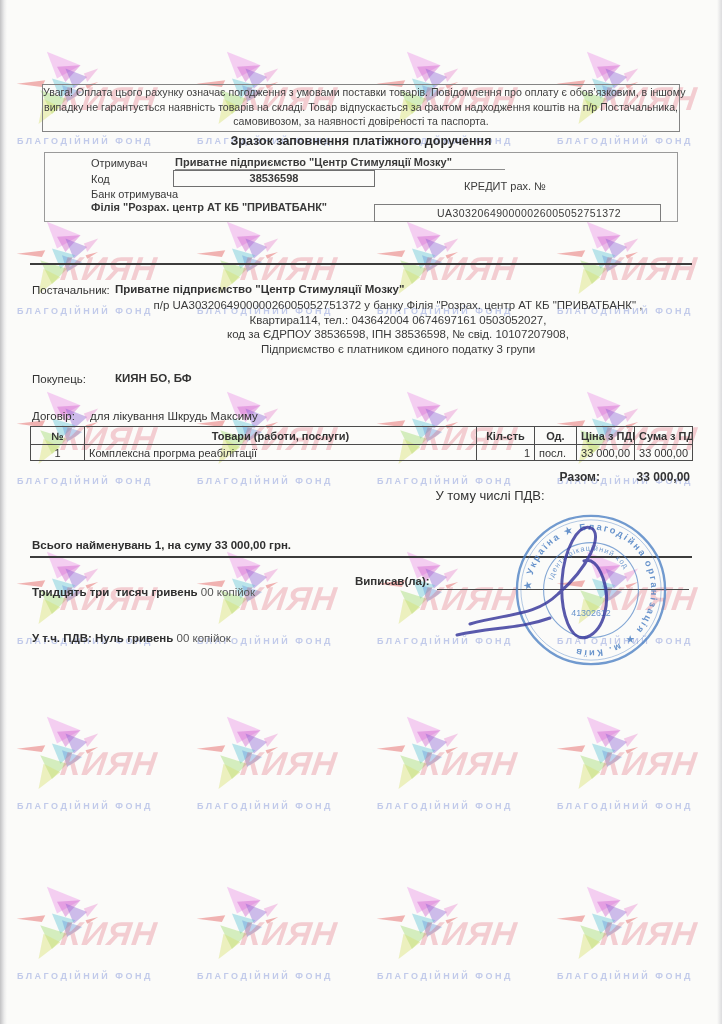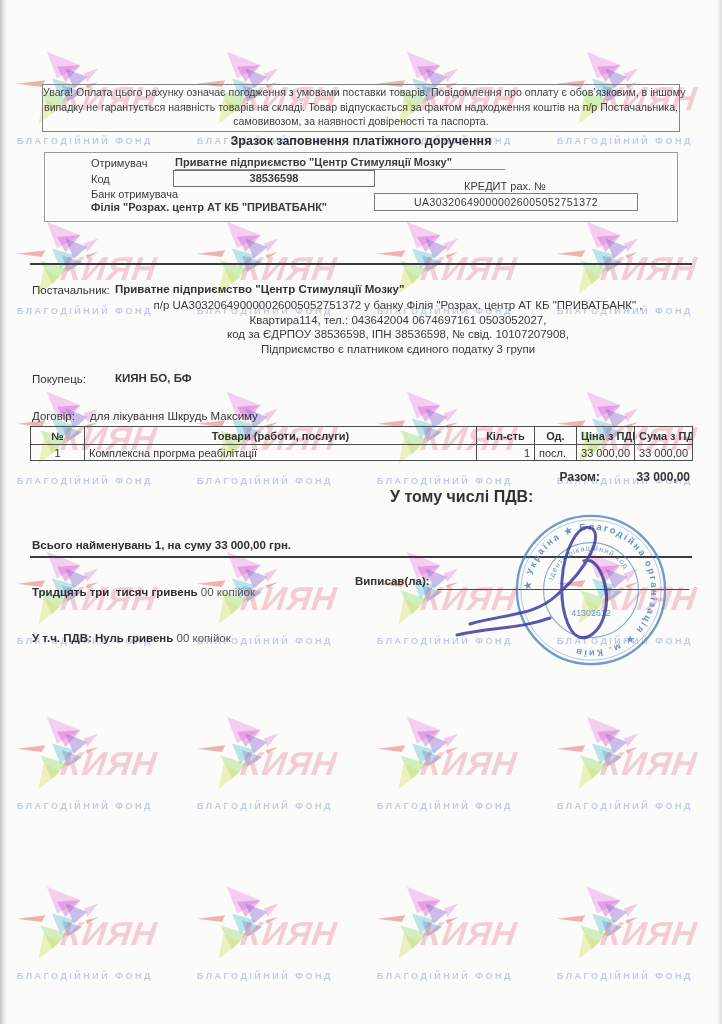--- a/index.html
+++ b/index.html
@@ -33,41 +33,41 @@
   .po-box{left:44px;top:152px;width:632px;height:68px;border:1px solid #9a9a9a;font-size:11px;color:#3a3a3a;}
   .po-box .abs{white-space:nowrap;}
   .po-recipient-label{left:46px;top:4px;}
   .po-recipient-value{left:130px;top:3px;font-weight:bold;width:330px;border-bottom:1px solid #8e8e8e;padding-bottom:1px;}
   .po-code-label{left:46px;top:20px;}
   .po-code-box{left:128px;top:17px;width:200px;height:15px;border:1px solid #6f6f6f;
     text-align:center;font-weight:bold;line-height:15px;}
   .po-bank-label{left:46px;top:35px;}
   .po-credit-label{left:330px;top:27px;width:260px;text-align:center;}
   .po-filia-value{left:46px;top:48px;font-weight:bold;}
-  .po-iban-box{left:329px;top:40px;width:262px;height:16px;border:1px solid #7d7d7d;
-    text-align:center;font-size:10.5px;line-height:16px;letter-spacing:0.4px;}
+  .po-iban-box{left:329px;top:51px;width:262px;height:16px;border:1px solid #7d7d7d;
+    text-align:center;font-size:10.5px;line-height:16px;letter-spacing:0.4px;padding-left:23px;}
   .doc-title{left:0;top:236px;width:100%;text-align:center;font-size:15px;font-weight:bold;color:#2b2b2b;}
   .rule1{left:30px;top:263px;width:662px;height:2px;background:#3c3c3c;}
   .rule2{left:30px;top:556px;width:662px;height:1.5px;background:#3c3c3c;}
   .supplier-label{left:32px;top:284px;font-size:11.5px;}
   .supplier-name{left:115px;top:283px;font-size:11.5px;font-weight:bold;}
   .supplier-lines{left:124px;top:298px;width:548px;font-size:11.5px;line-height:14.6px;color:#3a3a3a;text-align:center;}
   .buyer-label{left:32px;top:373px;font-size:11.5px;}
   .buyer-value{left:115px;top:372px;font-size:11.5px;font-weight:bold;text-align:center;}
   .contract-label{left:32px;top:410px;font-size:11.5px;}
   .contract-value{left:90px;top:410px;font-size:11.5px;}
   table.items{left:30px;top:426px;width:662px;border-collapse:collapse;table-layout:fixed;
     font-size:11px;color:#333;position:absolute;}
   table.items th,table.items td{border:1px solid #4c4c4c;padding:1px 4px;overflow:hidden;white-space:nowrap;}
   table.items th{font-weight:bold;text-align:center;height:15px;}
   table.items td{height:13px;}
   .ta-r{text-align:right;} .ta-c{text-align:center;} .ta-l{text-align:left;}
   .razom-label{left:400px;top:470px;width:200px;text-align:right;font-size:12px;font-weight:bold;}
   .razom-value{left:510px;top:470px;width:180px;text-align:right;font-size:12px;font-weight:bold;}
-  .vat-label{left:390px;top:488px;width:200px;text-align:left;font-size:16px;font-weight:bold;}
+  .vat-label{left:390px;top:488px;width:200px;text-align:center;font-size:13px;font-weight:normal;}
   .summary{left:32px;top:507px;font-size:11.5px;line-height:15.5px;color:#2f2f2f;white-space:pre;}
   .summary .rest{font-weight:normal;color:#555;}
   .sign-label{left:355px;top:575px;font-size:11.5px;font-weight:bold;}
   .sign-line{left:437px;top:589px;width:252px;border-top:1px solid #4a4a4a;height:0;}
   .stamp{left:510px;top:511px;width:162px;height:158px;}
   .signature{left:452px;top:516px;width:232px;height:150px;z-index:3;}
 </style>
 </head>
 <body>
 

